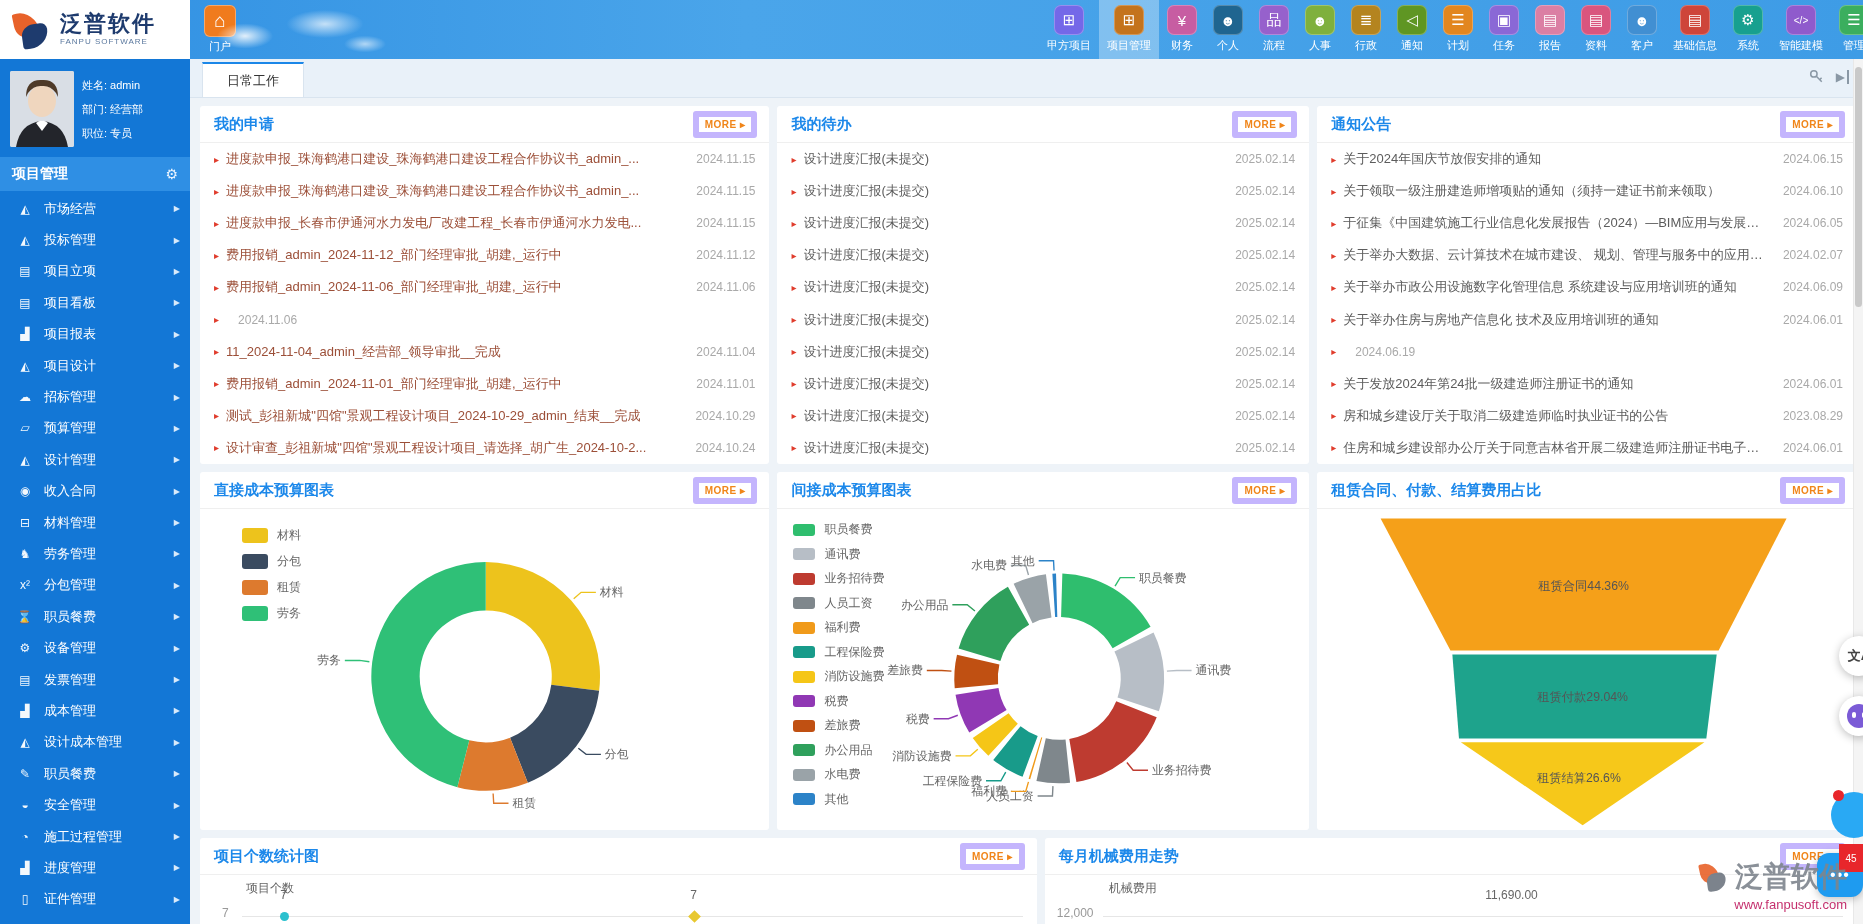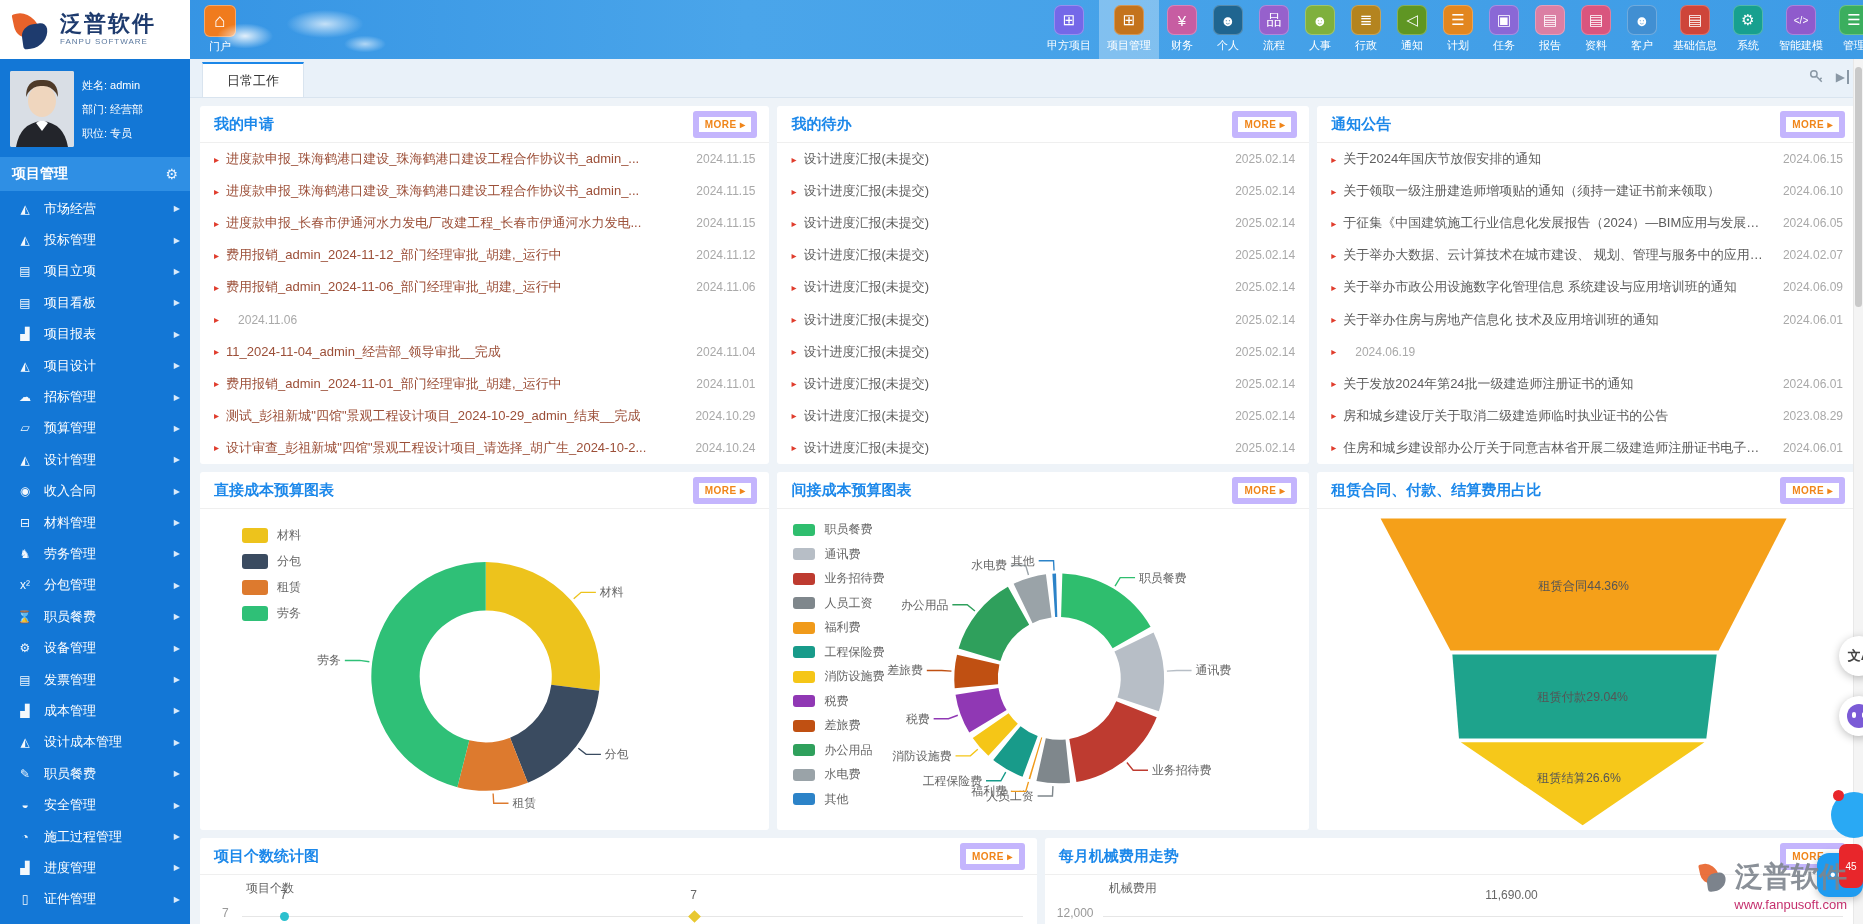--- a/index.html
+++ b/index.html
@@ -84,21 +84,21 @@
   .vthumb{position:absolute;left:1px;right:1px;top:8px;height:240px;background:#C9C9C9;border-radius:4px;cursor:pointer;}
   .fbtn{position:absolute;width:40px;height:40px;border-radius:50%;background:#fff;box-shadow:0 2px 8px rgba(0,0,0,.25);display:flex;align-items:center;justify-content:center;cursor:pointer;}
   .fbtn.translate{right:-16px;top:636px;color:#444;font-size:13px;font-weight:bold;}
   .fbtn.emoji{right:-16px;top:696px;}
   .emoji-face{width:24px;height:24px;border-radius:50%;background:#7B5BD6;position:relative;}
   .emoji-face::before,.emoji-face::after{content:"";position:absolute;top:8px;width:4px;height:6px;border-radius:2px;background:#fff;}
   .emoji-face::before{left:5px;} .emoji-face::after{right:5px;}
   .fblue{position:absolute;right:-14px;top:792px;width:46px;height:46px;border-radius:50%;background:#29A9F4;cursor:pointer;}
   .fblue .rdot{position:absolute;left:2px;top:-2px;width:11px;height:11px;border-radius:50%;background:#E8262B;}
   .chatb{position:absolute;right:0px;top:853px;width:46px;height:44px;border-radius:12px;background:#1E9BF0;display:flex;align-items:center;justify-content:center;color:#fff;font-size:16px;letter-spacing:1px;cursor:pointer;box-shadow:0 2px 8px rgba(0,0,0,.25);}
-  .chatb .badge{position:absolute;top:-9px;right:0px;min-width:18px;height:20px;border-radius:7px;background:#E8262B;color:#fff;font-size:10px;display:flex;align-items:center;justify-content:center;padding:12px 3px;letter-spacing:0;}
+  .chatb .badge{position:absolute;top:-9px;right:0px;min-width:18px;height:20px;border-radius:0;background:#E8262B;color:#fff;font-size:10px;display:flex;align-items:center;justify-content:center;padding:4px 3px;letter-spacing:0;}
   .watermark{position:absolute;right:16px;top:858px;text-align:right;opacity:.9;}
   .wm-row{display:flex;align-items:center;justify-content:flex-end;gap:6px;}
   .wm-title{font-size:28px;font-weight:bold;color:#7E858D;}
   .wm-url{font-size:13px;color:#be185d;margin-top:1px;}
   .wfan{position:relative;width:30px;height:30px;}
   .wfan .f1{position:absolute;left:1px;top:1px;width:18px;height:20px;background:#E8622A;border-radius:2px 90% 6px 60%;transform:rotate(-12deg);}
   .wfan .f2{position:absolute;left:8px;top:11px;width:19px;height:18px;background:#6E7680;border-radius:60% 8px 90% 4px;transform:rotate(-8deg);}
   .keysvg{width:15px;height:15px;}
 </style>
 </head>

